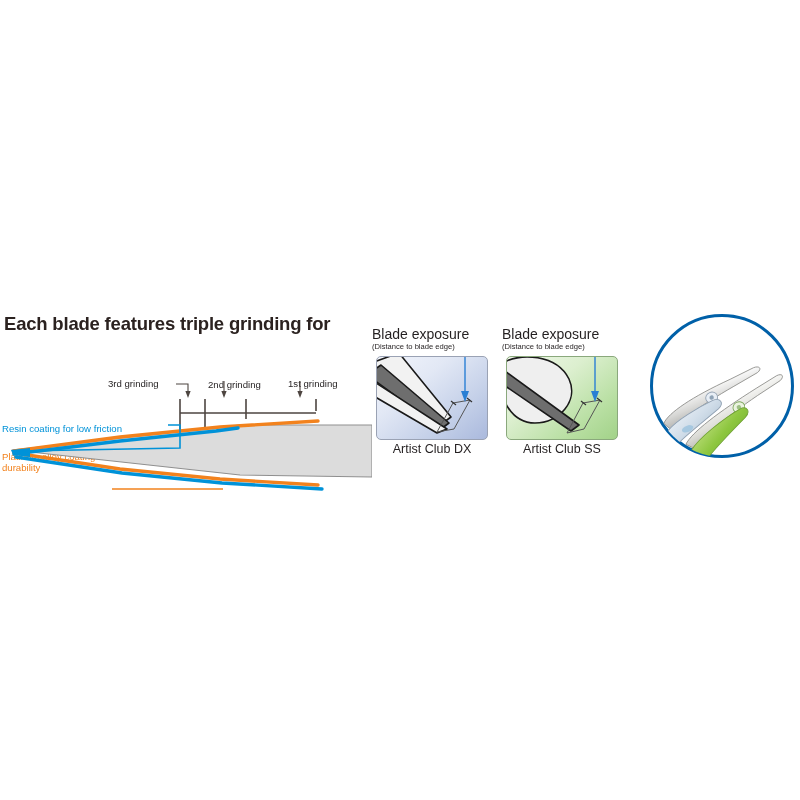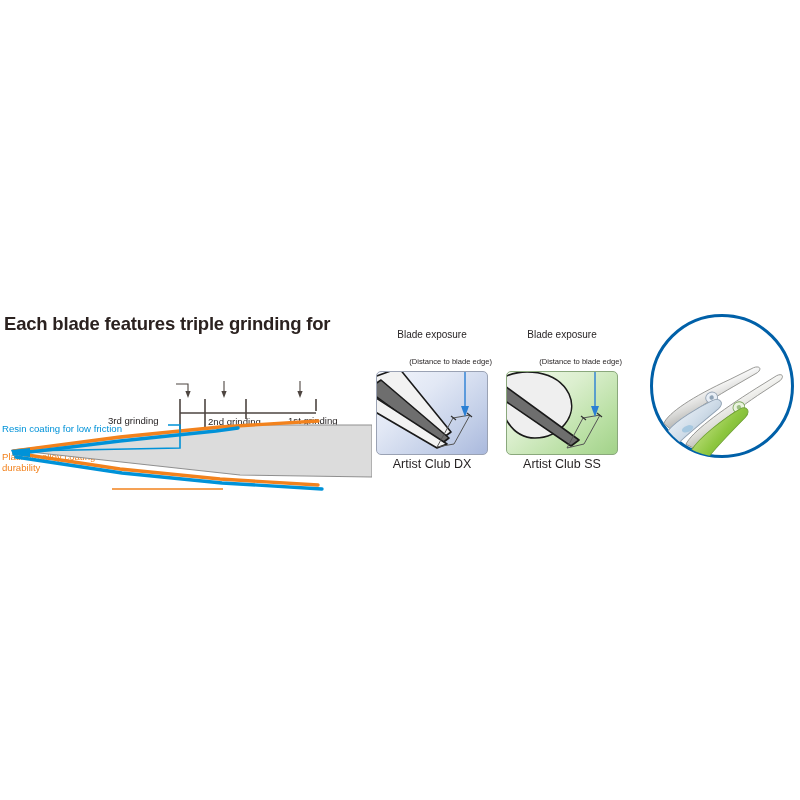--- a/index.html
+++ b/index.html
@@ -44,52 +44,52 @@
     height: 130px;
   }
   .blade-panel svg { display: block; }
 
   .lbl {
     position: absolute;
     font-size: 9.6px;
     line-height: 11px;
     white-space: nowrap;
   }
-  .lbl-dark { color: #231f20; margin-top: 37px; }
+  .lbl-dark { color: #231f20; }
   .lbl-blue { color: #0092d8; }
   .lbl-orange { color: #f2821d; }
 
   .lbl-3rd  { left: 108px; top: 378px; }
   .lbl-2nd  { left: 208px; top: 379px; }
   .lbl-1st  { left: 288px; top: 378px; }
   .lbl-resin   { left: 2px;  top: 423px; }
   .lbl-plat    { left: 2px;  top: 451px; width: 160px; white-space: normal; }
 
   
   .exp {
     position: absolute;
     top: 328px;
     width: 120px;
   }
   .exp-dx { left: 372px; }
   .exp-ss { left: 502px; }
 
   .exp-title {
-    text-align: center;
-    font-size: 10px;
+    text-align: left;
+    font-size: 14px;
     font-weight: normal;
     color: #231f20;
     line-height: 13px;
   }
   .exp-sub {
-    text-align: right;
+    text-align: left;
     font-size: 7.6px;
     color: #231f20;
     line-height: 10px;
-    margin-top: 16px;
+    margin-top: 1px;
   }
   .exp-box {
     position: relative;
     margin: 4px auto 0 auto;
     width: 110px;
     height: 82px;
     border-radius: 5px;
     border: 1px solid #9aa2b4;
     overflow: hidden;
   }

